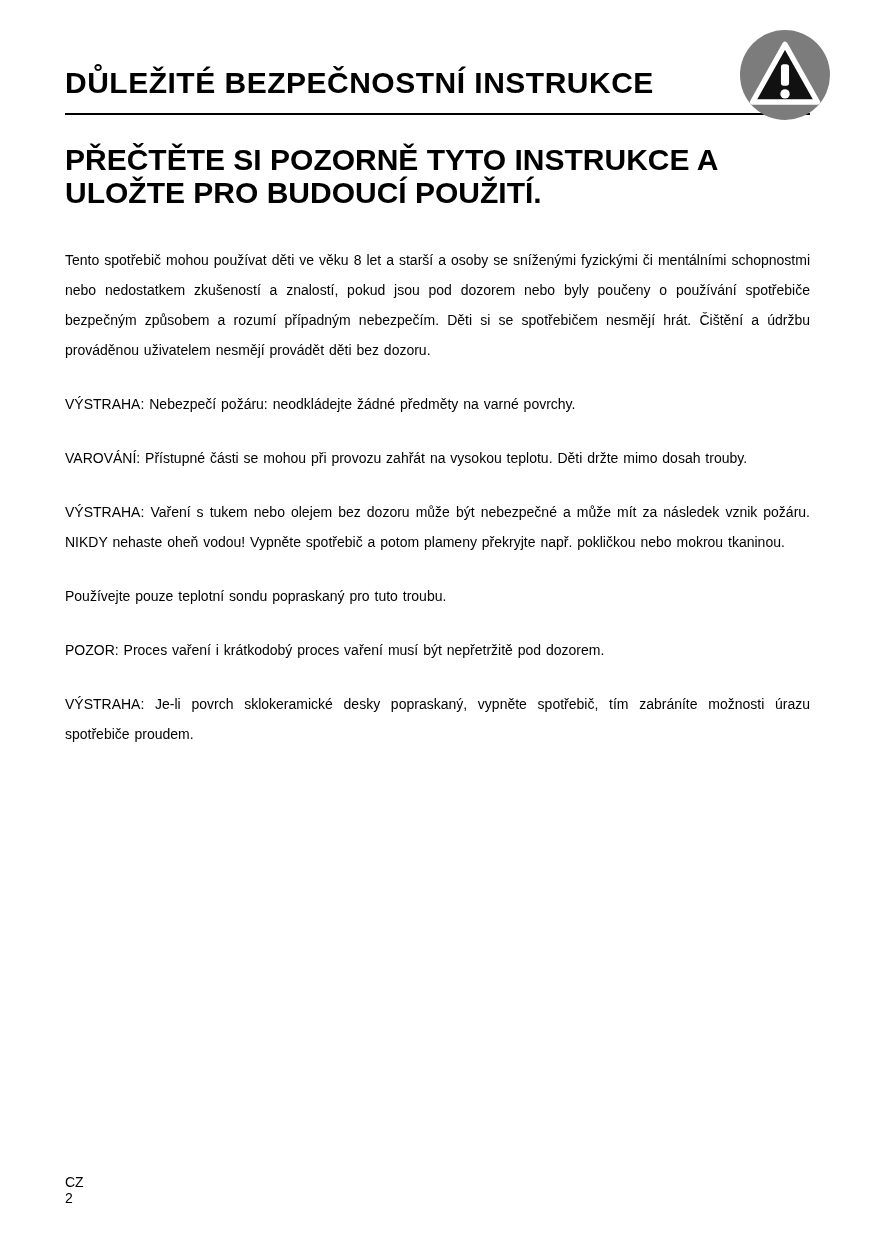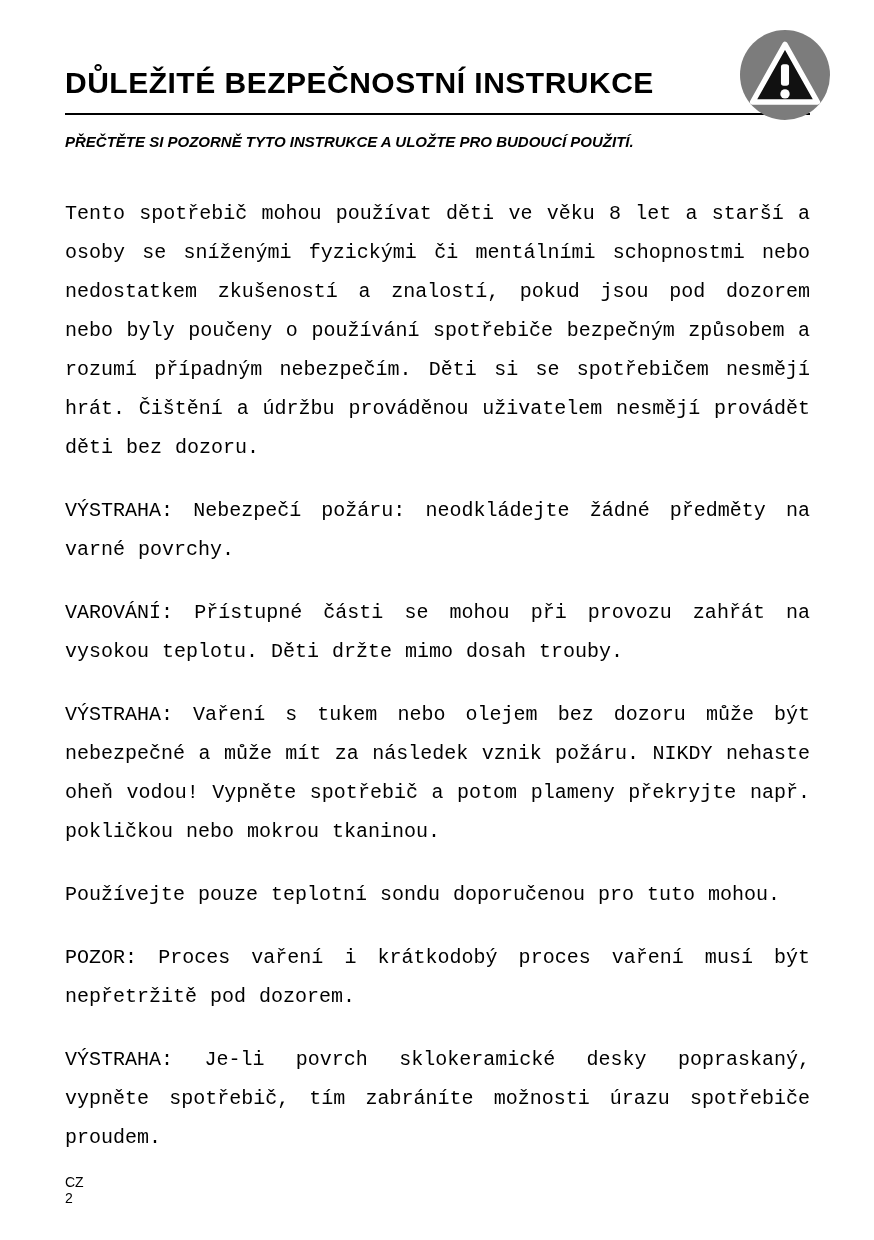--- a/index.html
+++ b/index.html
@@ -44,35 +44,33 @@
   }
   .warning-badge {
     position: absolute;
     top: 30px;
     right: -20px;
     width: 90px;
     height: 90px;
   }
   .warning-badge svg { display: block; width: 100%; height: 100%; }
   .intro-heading {
-    margin-top: 10px;
-    font-size: 15px;
+    margin-top: 28px;
+    font-size: 30px;
     font-weight: bold;
     line-height: 33px;
     max-width: 730px;
-    font-style: italic;
   }
   .body-copy { margin-top: 36px; }
   .body-copy p {
-    font-size: 20px;
-    line-height: 39px;
+    font-size: 14px;
+    line-height: 30px;
     text-align: justify;
     margin-bottom: 24px;
     word-spacing: 1px;
-    font-family: Liberation Mono, monospace;
   }
   .body-copy p:last-child { margin-bottom: 0; }
   .footer {
     position: absolute;
     left: 65px;
     right: 78px;
     bottom: 34px;
     display: flex;
     justify-content: space-between;
     font-size: 14px;
@@ -98,21 +96,21 @@
       <hr class="title-rule">
     </div>
 
     <h2 class="intro-heading">PŘEČTĚTE SI POZORNĚ TYTO INSTRUKCE A ULOŽTE PRO BUDOUCÍ POUŽITÍ.</h2>
 
     <div class="body-copy">
       <p>Tento spotřebič mohou používat děti ve věku 8 let a starší a osoby se sníženými fyzickými či mentálními schopnostmi nebo nedostatkem zkušeností a znalostí, pokud jsou pod dozorem nebo byly poučeny o používání spotřebiče bezpečným způsobem a rozumí případným nebezpečím. Děti si se spotřebičem nesmějí hrát. Čištění a údržbu prováděnou uživatelem nesmějí provádět děti bez dozoru.</p>
       <p>VÝSTRAHA: Nebezpečí požáru: neodkládejte žádné předměty na varné povrchy.</p>
       <p>VAROVÁNÍ: Přístupné části se mohou při provozu zahřát na vysokou teplotu. Děti držte mimo dosah trouby.</p>
       <p>VÝSTRAHA: Vaření s tukem nebo olejem bez dozoru může být nebezpečné a může mít za následek vznik požáru. NIKDY nehaste oheň vodou! Vypněte spotřebič a potom plameny překryjte např. pokličkou nebo mokrou tkaninou.</p>
-      <p>Používejte pouze teplotní sondu doporučenou pro tuto mohou.</p>
+      <p>Používejte pouze teplotní sondu popraskaný pro tuto troubu.</p>
       <p>POZOR: Proces vaření i krátkodobý proces vaření musí být nepřetržitě pod dozorem.</p>
       <p>VÝSTRAHA: Je-li povrch sklokeramické desky popraskaný, vypněte spotřebič, tím zabráníte možnosti úrazu spotřebiče proudem.</p>
     </div>
 
   </div>
 
   <div class="footer">
     <span>CZ</span>
     <span>2</span>
   </div>

